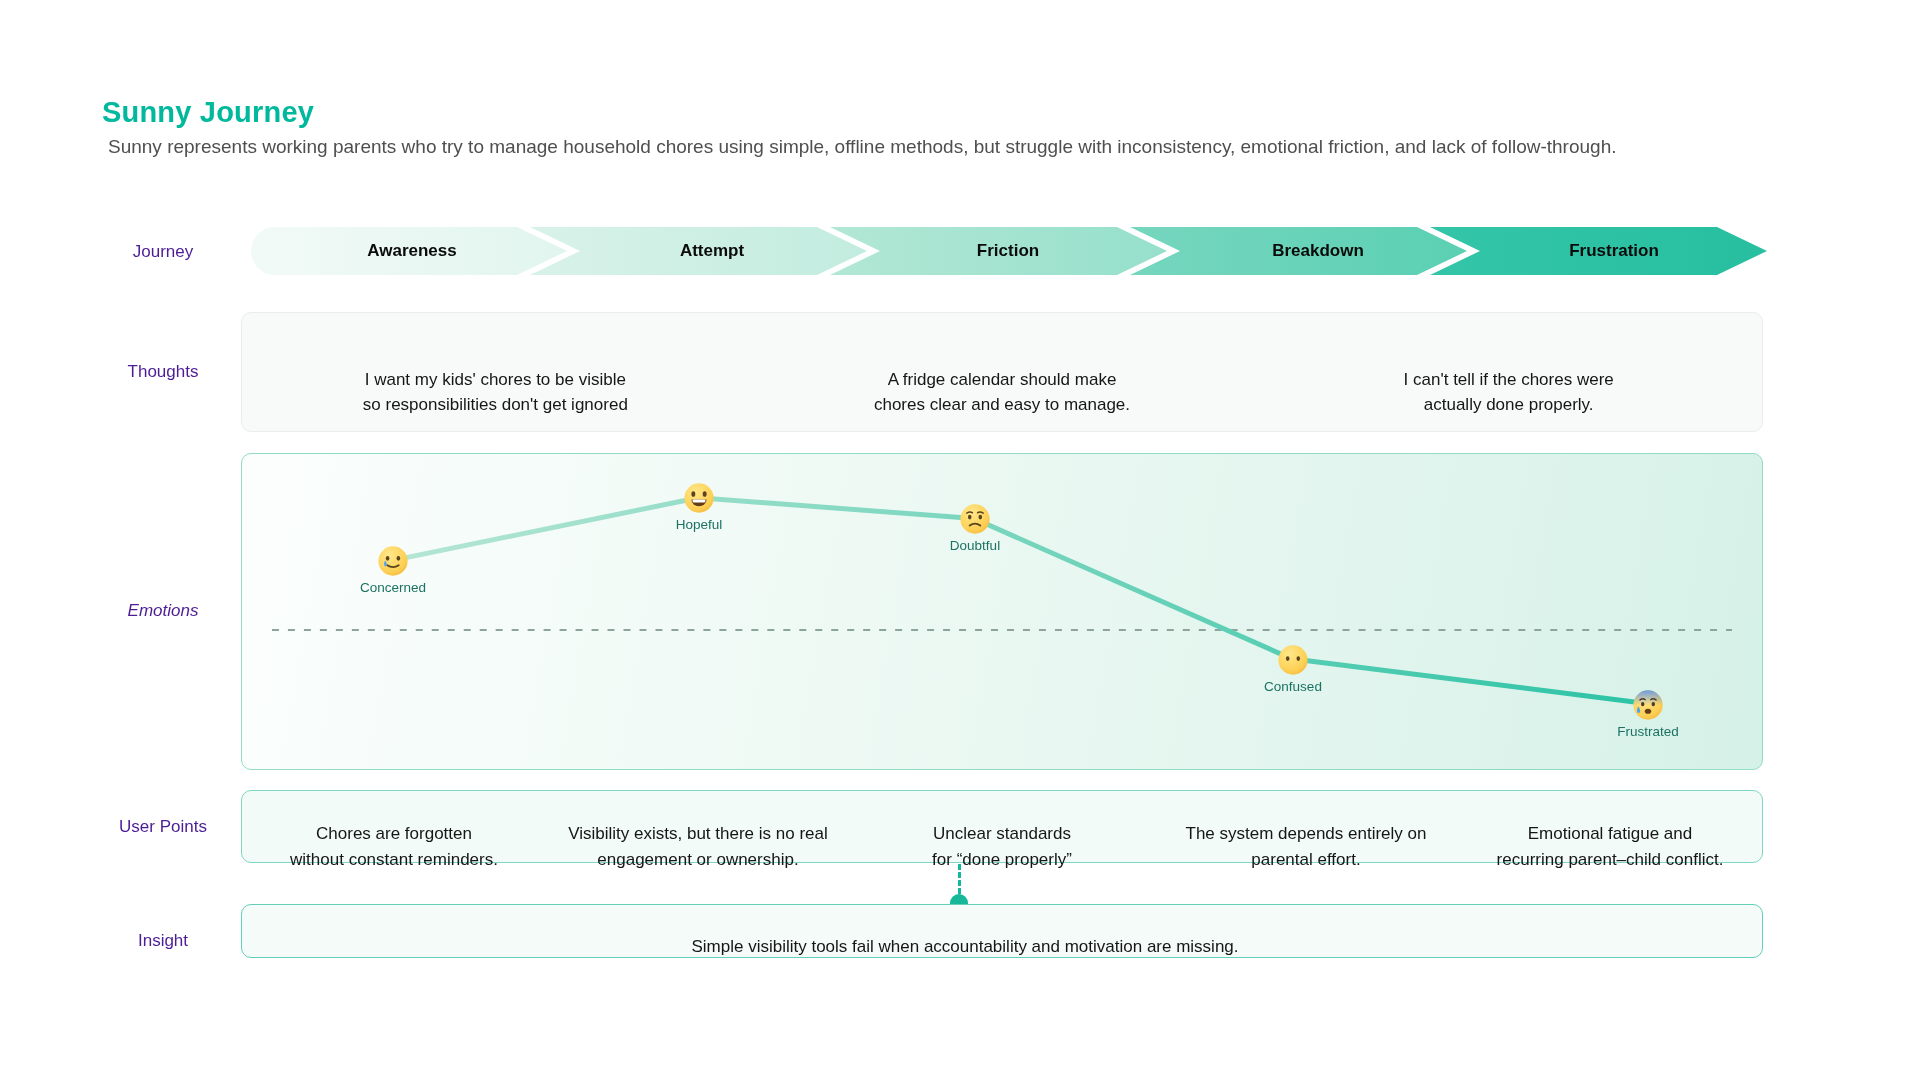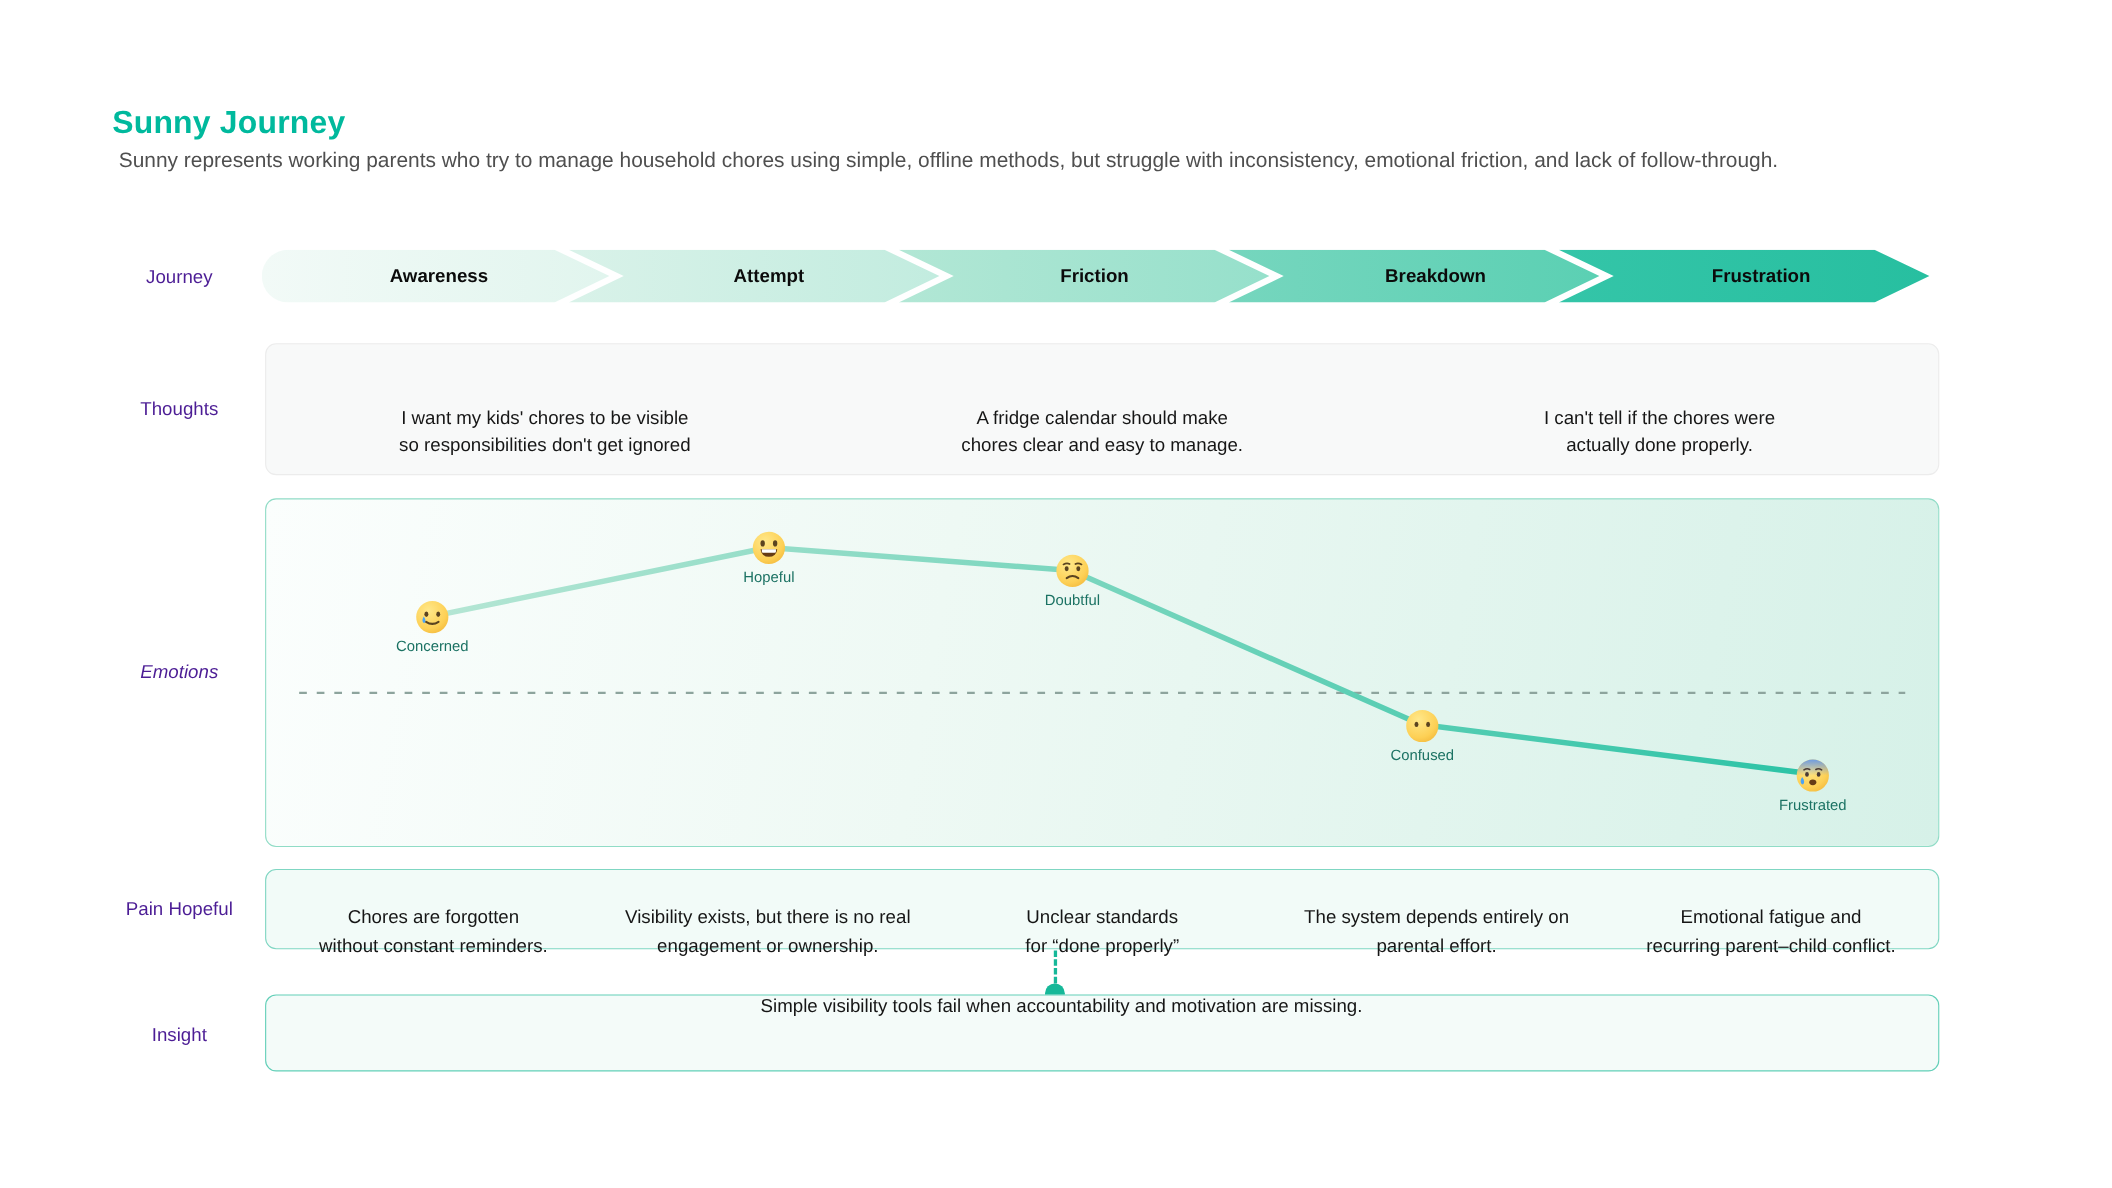--- a/index.html
+++ b/index.html
@@ -19,21 +19,21 @@
     position:absolute;left:63px;width:200px;text-align:center;
     font-size:17px;color:#4c1d95;line-height:20px;
   }
   .lbl-journey{top:242px;}
   .lbl-thoughts{top:362px;}
   .lbl-emotions{top:601px;font-style:italic;}
   .lbl-pain{top:817px;}
   .lbl-insight{top:931px;}
 
   
-  .journey-band{position:absolute;left:238px;top:227px;width:1522px;height:48px;}
+  .journey-band{position:absolute;left:251px;top:227px;width:1522px;height:48px;}
   .journey-band svg{position:absolute;left:0;top:0;width:100%;height:100%;}
   .stage-label{
     position:absolute;top:0;height:48px;line-height:48px;transform:translateX(-50%);
     font-size:17px;font-weight:700;color:#0b0b0b;white-space:nowrap;
   }
 
   
   .box{position:absolute;left:241px;width:1522px;box-sizing:border-box;border-radius:10px;}
 
   .thoughts-box{
@@ -67,22 +67,22 @@
   .connector-line{
     position:absolute;left:958px;top:864px;height:30px;width:0;
     border-left:3px dashed #16b899;
   }
   .connector-dome{
     position:absolute;left:950px;top:894px;width:18px;height:10px;
     background:#16b899;border-radius:9px 9px 0 0;z-index:3;
   }
 
   .insight-box{
-    top:904px;height:70px;background:#f4fbf9;border:1px solid #62cfb8;
-    display:flex;align-items:flex-start;justify-content:center;padding-left:12px;
+    top:904px;height:54px;background:#f4fbf9;border:1px solid #62cfb8;
+    display:flex;align-items:flex-end;justify-content:center;padding-left:12px;
   }
   .insight-text{
     font-size:17px;color:#161616;text-align:center;padding-right:86px;
   }
 </style>
 </head>
 <body>
 
 <div class="page">
 
@@ -241,21 +241,21 @@
         <path d="M21,12.2 Q23.5,10.6 26.5,12.6" fill="none" stroke="#4a3a35" stroke-width="1.6" stroke-linecap="round"></path>
         <ellipse cx="12.4" cy="17" rx="1.8" ry="2.3" fill="#4a3a35"></ellipse>
         <ellipse cx="23.6" cy="17" rx="1.8" ry="2.3" fill="#4a3a35"></ellipse>
         <ellipse cx="18" cy="24.6" rx="3.4" ry="2.7" fill="#663c16"></ellipse>
         <path d="M7.8,19.5 C10,22.5 10.4,25.6 8.2,26.6 C5.9,26 5.6,22.6 7.8,19.5 Z" fill="#4aa3f5"></path>
       </svg>
       <div class="m-label">Frustrated</div>
     </div>
   </div>
 
-  <div class="row-label lbl-pain">Pain Hopeful</div>
+  <div class="row-label lbl-pain">User Points</div>
   <div class="box pain-box">
     <div class="cell">Chores are forgotten
 without constant reminders.</div>
     <div class="cell">Visibility exists, but there is no real
 engagement or ownership.</div>
     <div class="cell">Unclear standards
 for “done properly”</div>
     <div class="cell">The system depends entirely on parental effort.</div>
     <div class="cell">Emotional fatigue and
 recurring parent–child conflict.</div>

